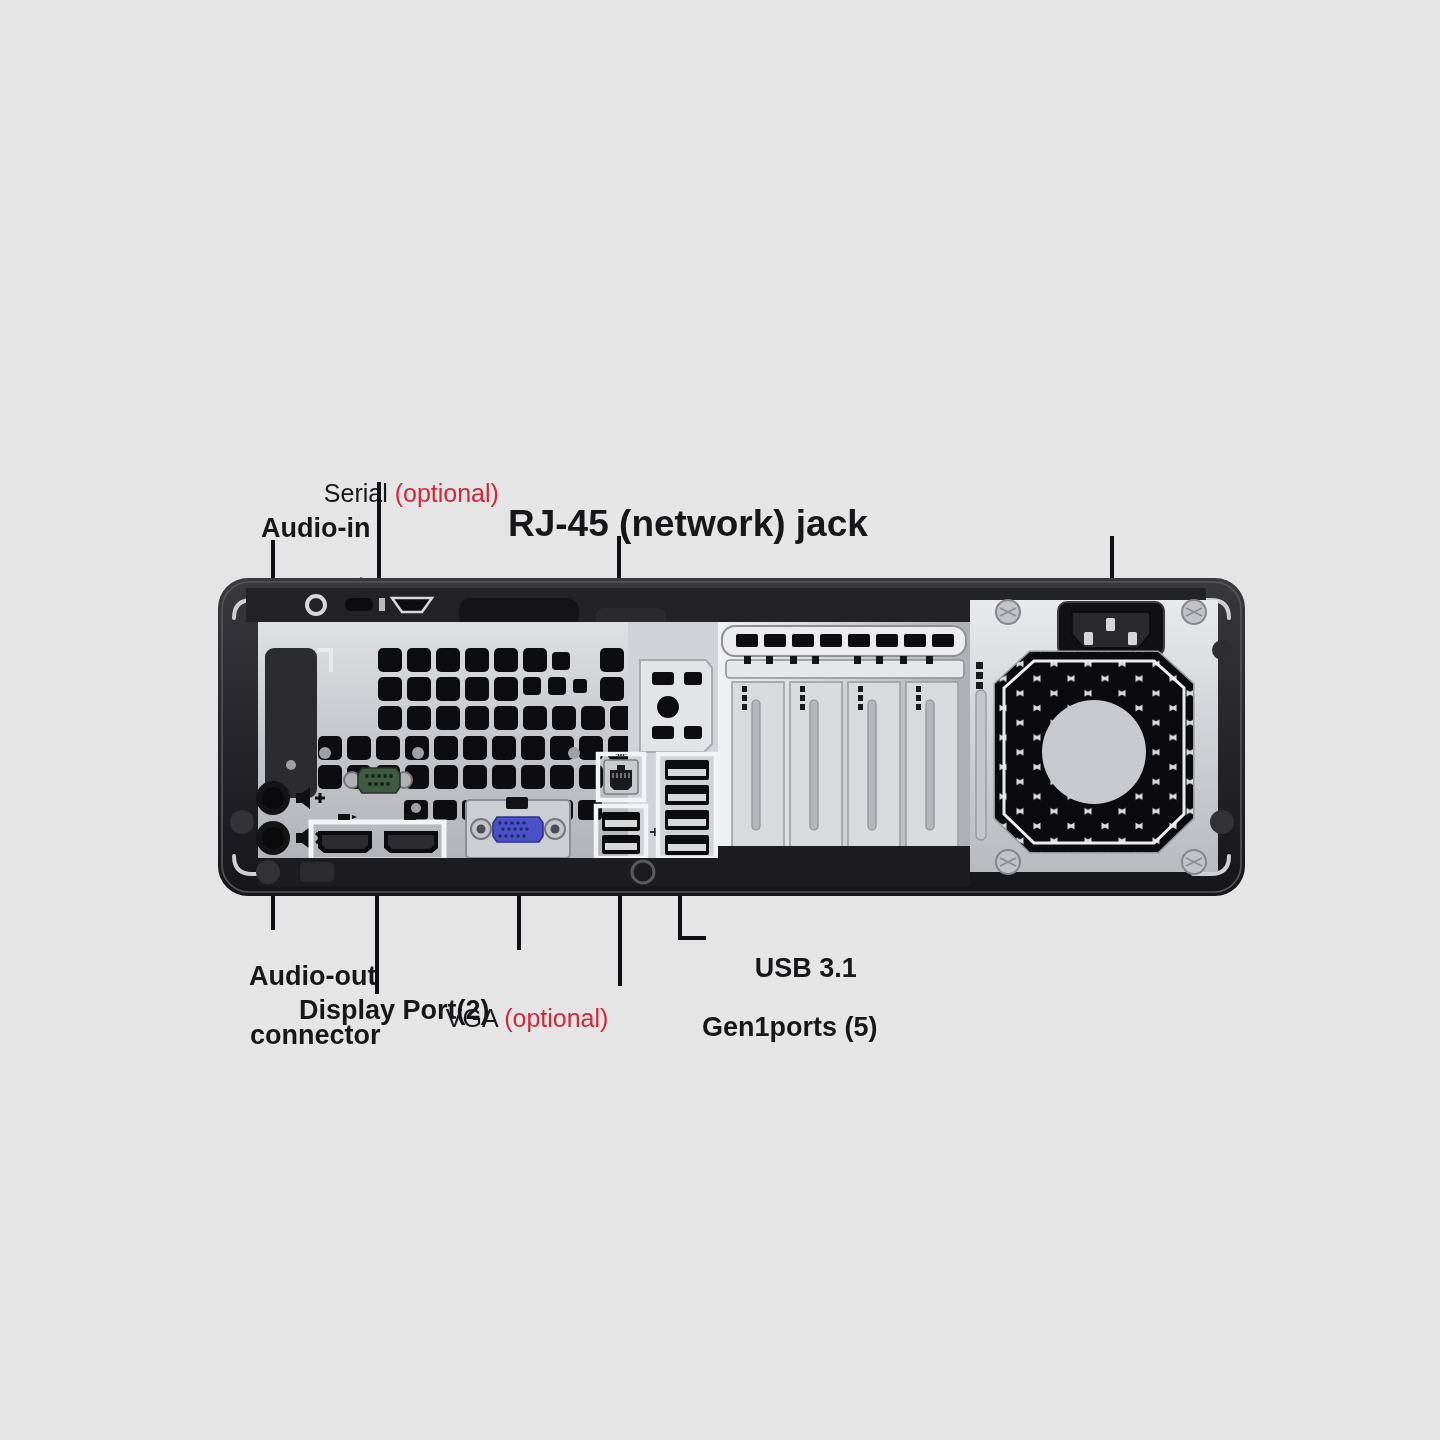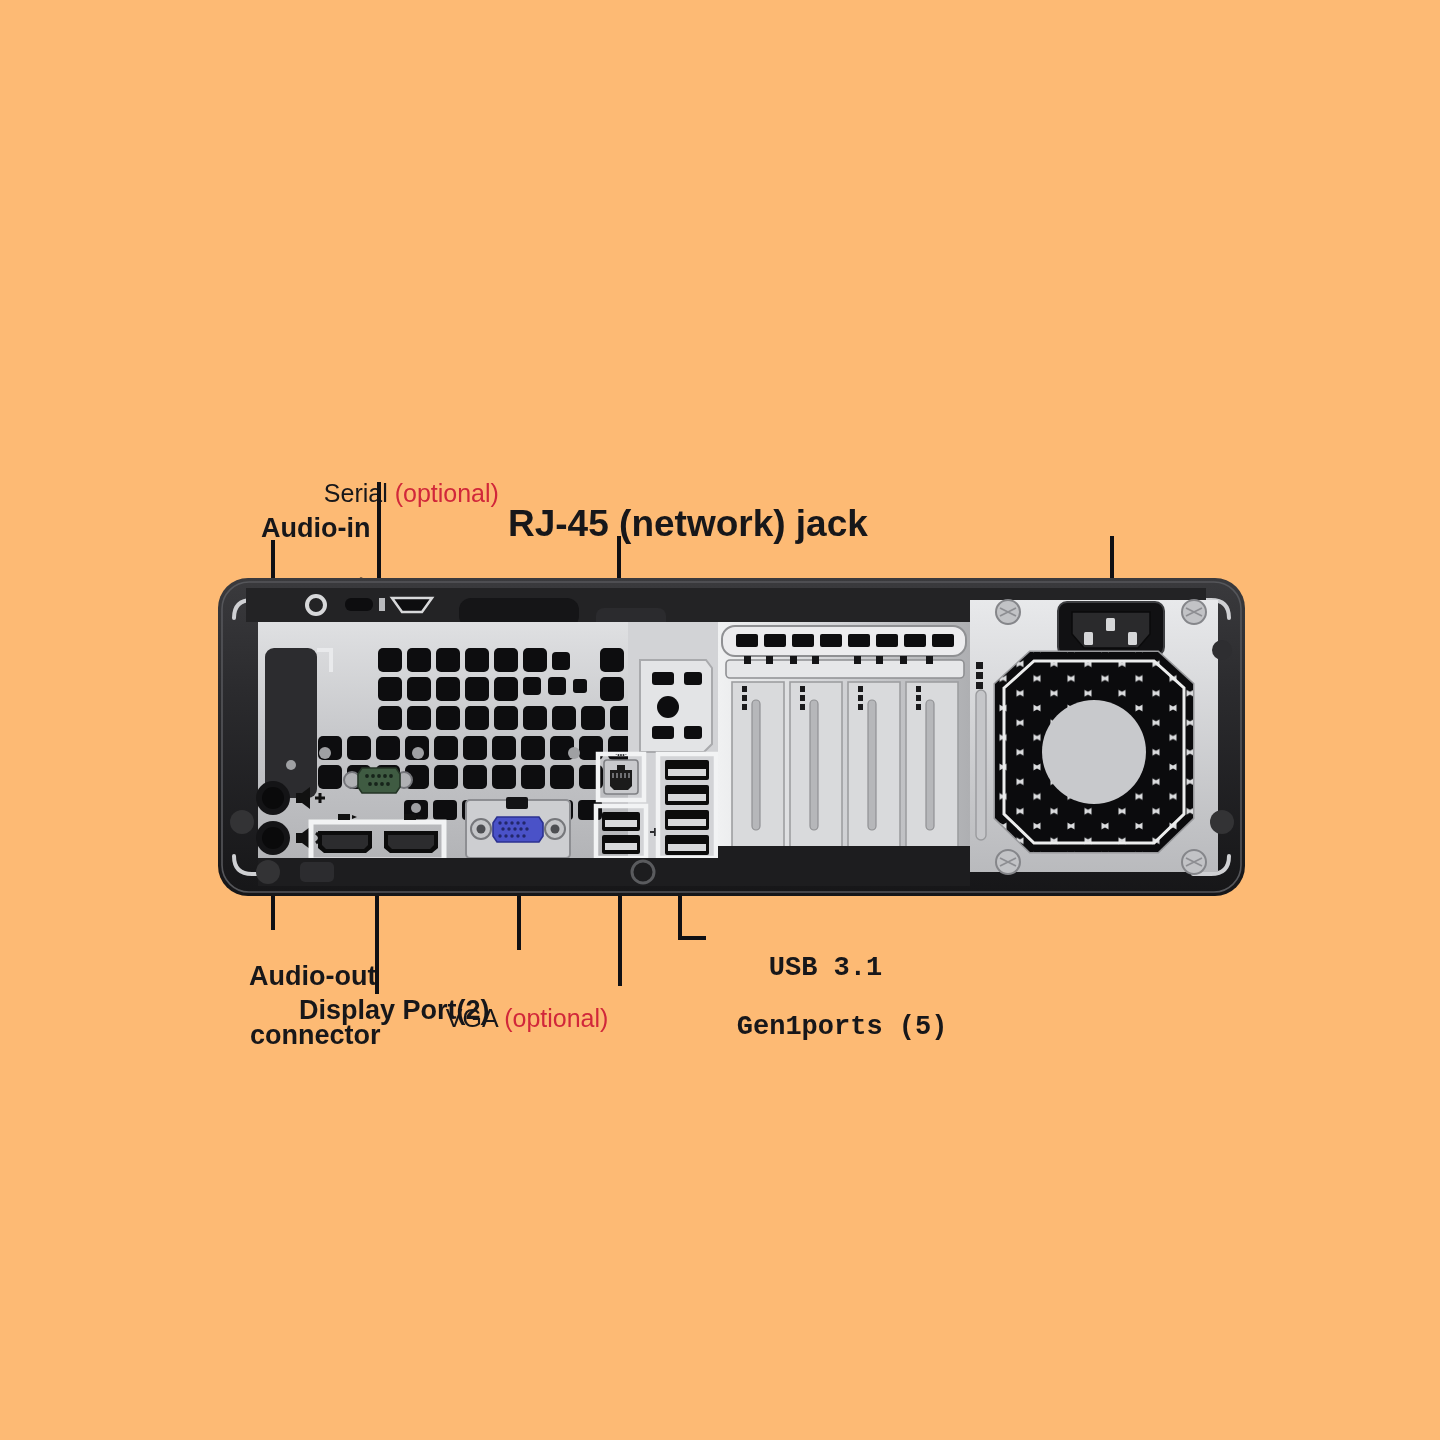--- a/index.html
+++ b/index.html
@@ -1,17 +1,17 @@
 <!DOCTYPE html>
 <html><head>
 <meta charset="utf-8">
 <style>
   html,body{margin:0;padding:0;background:#ffffff;}
   body{width:1440px;height:1440px;font-family:"Liberation Sans",sans-serif;overflow:hidden;}
-  #stage{position:relative;width:1440px;height:1440px;background:#fdba74;}
+  #stage{position:relative;width:1440px;height:1440px;background:#e5e5e5;}
   .lbl{position:absolute;color:#17171a;font-weight:700;line-height:1.10;white-space:pre;}
   .lbl.light{font-weight:400;}
   .opt{color:#D1273A;}
   .ln{position:absolute;background:#101014;}
   svg.chassis{position:absolute;left:0;top:0;}
 </style>
 </head>
 <body>
 
 <div id="stage">
@@ -33,21 +33,21 @@
     <span>connector</span>
   </div>
 
   <div class="lbl light" style="left:418px;top:977px;font-size:25px;">
     <span>VGA </span><span class="opt">(optional)</span>
   </div>
 
   <div class="lbl" style="left:299px;top:996px;font-size:27px;text-align:right;">Display Port(2)</div>
 
 
-  <div class="lbl" style="left:672px;top:924px;font-size:27px;text-align:left;font-family:Liberation Mono, monospace;">
+  <div class="lbl" style="left:672px;top:924px;font-size:27px;text-align:center;">
     <span style="padding-left:32px;">USB 3.1</span><br>
     <span>Gen1ports (5)</span>
   </div>
 
   <div class="ln" style="left:271px;top:540px;width:4px;height:258px;"></div>
   <div class="ln" style="left:377px;top:482px;width:4px;height:298px;"></div>
   <div class="ln" style="left:617px;top:536px;width:4px;height:235px;"></div>
   <div class="ln" style="left:1110px;top:536px;width:4px;height:90px;"></div>
 
   <div class="ln" style="left:271px;top:838px;width:4px;height:92px;"></div>

